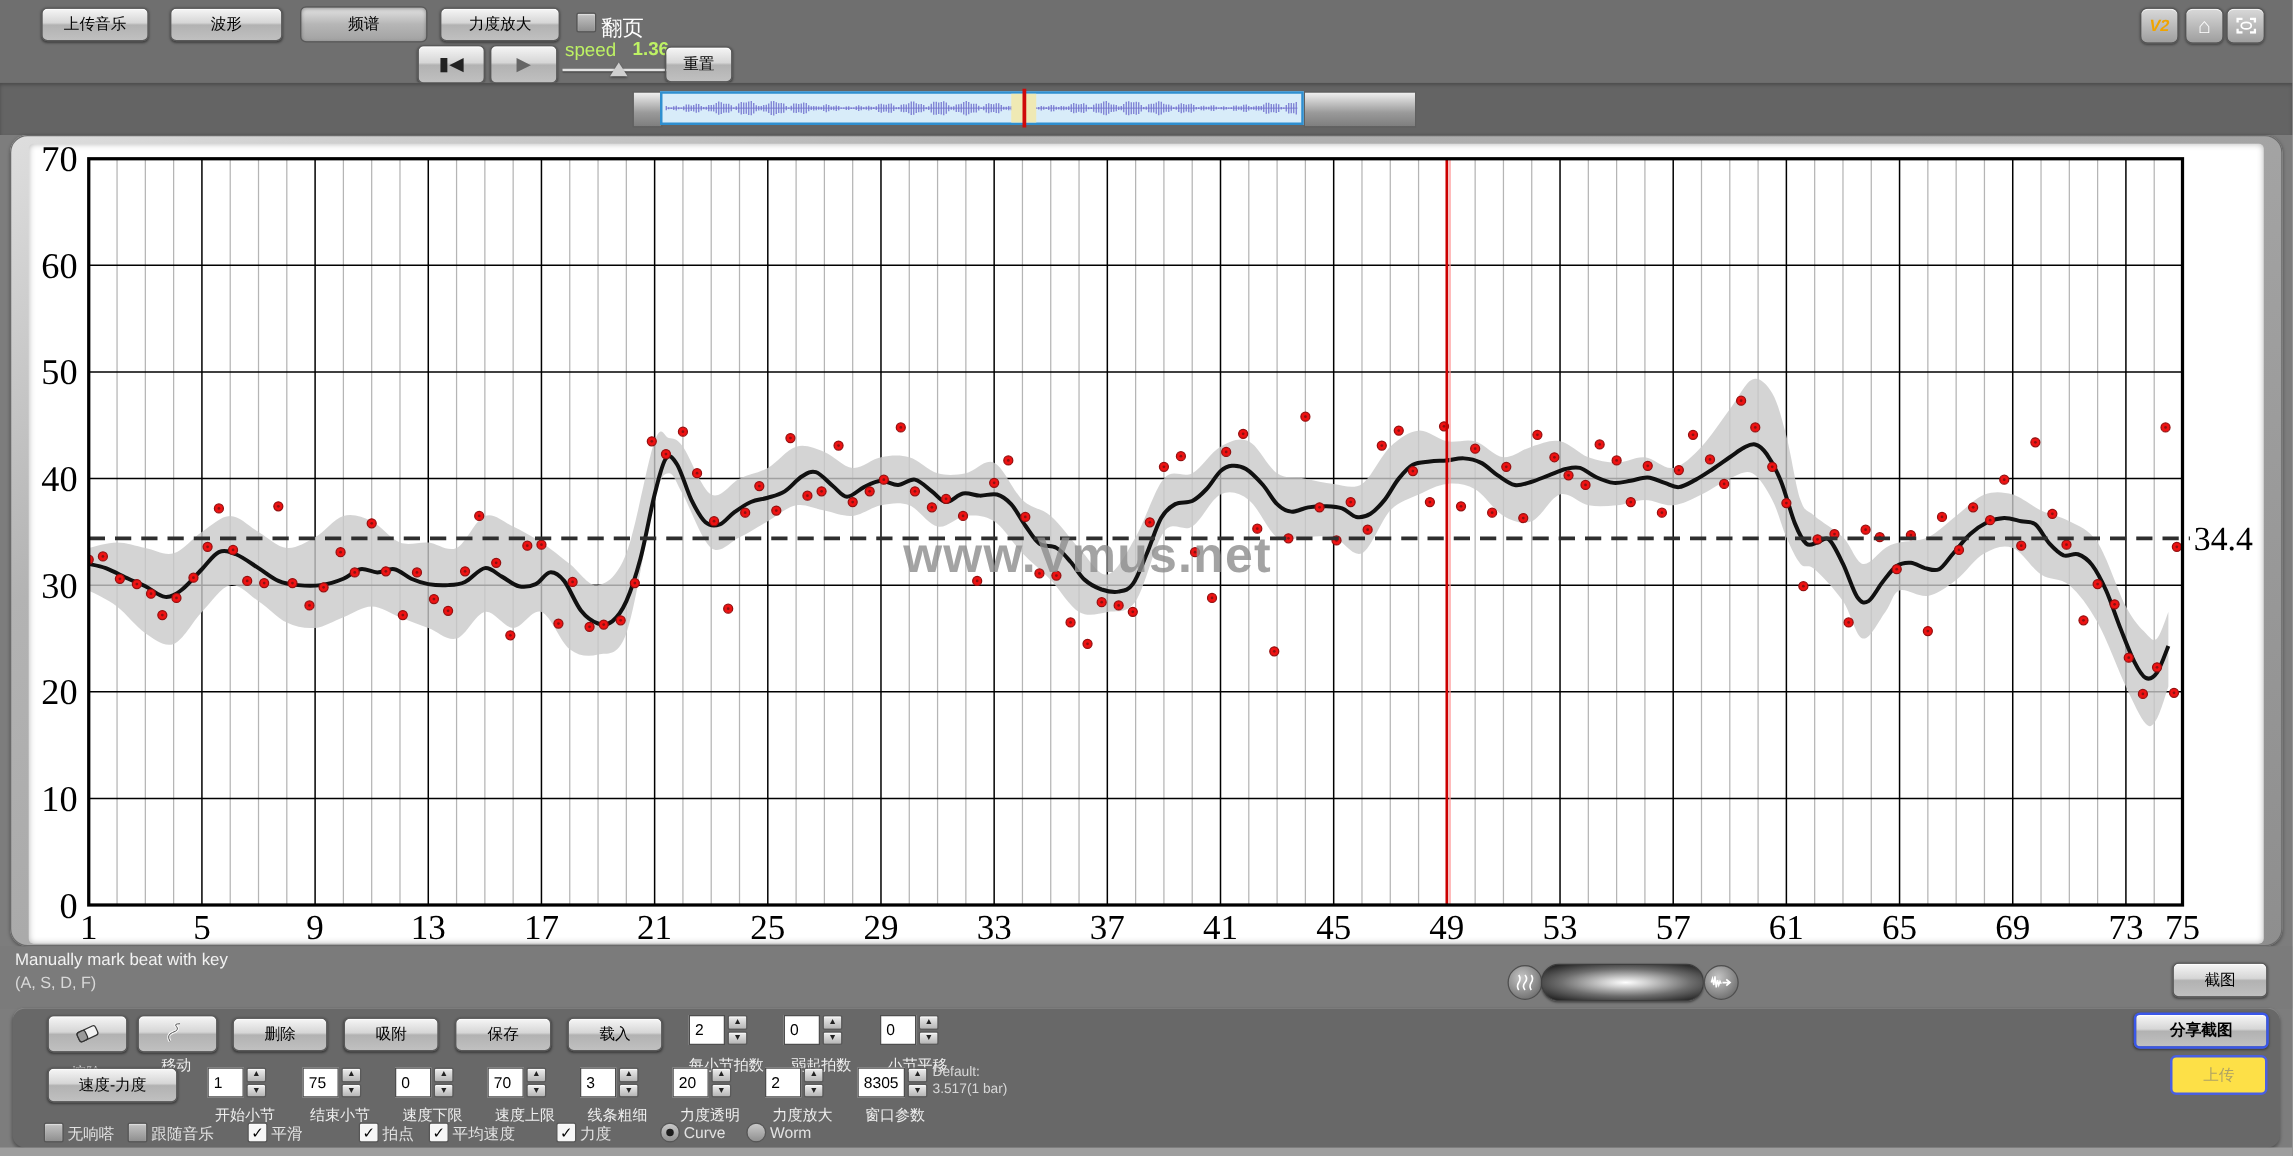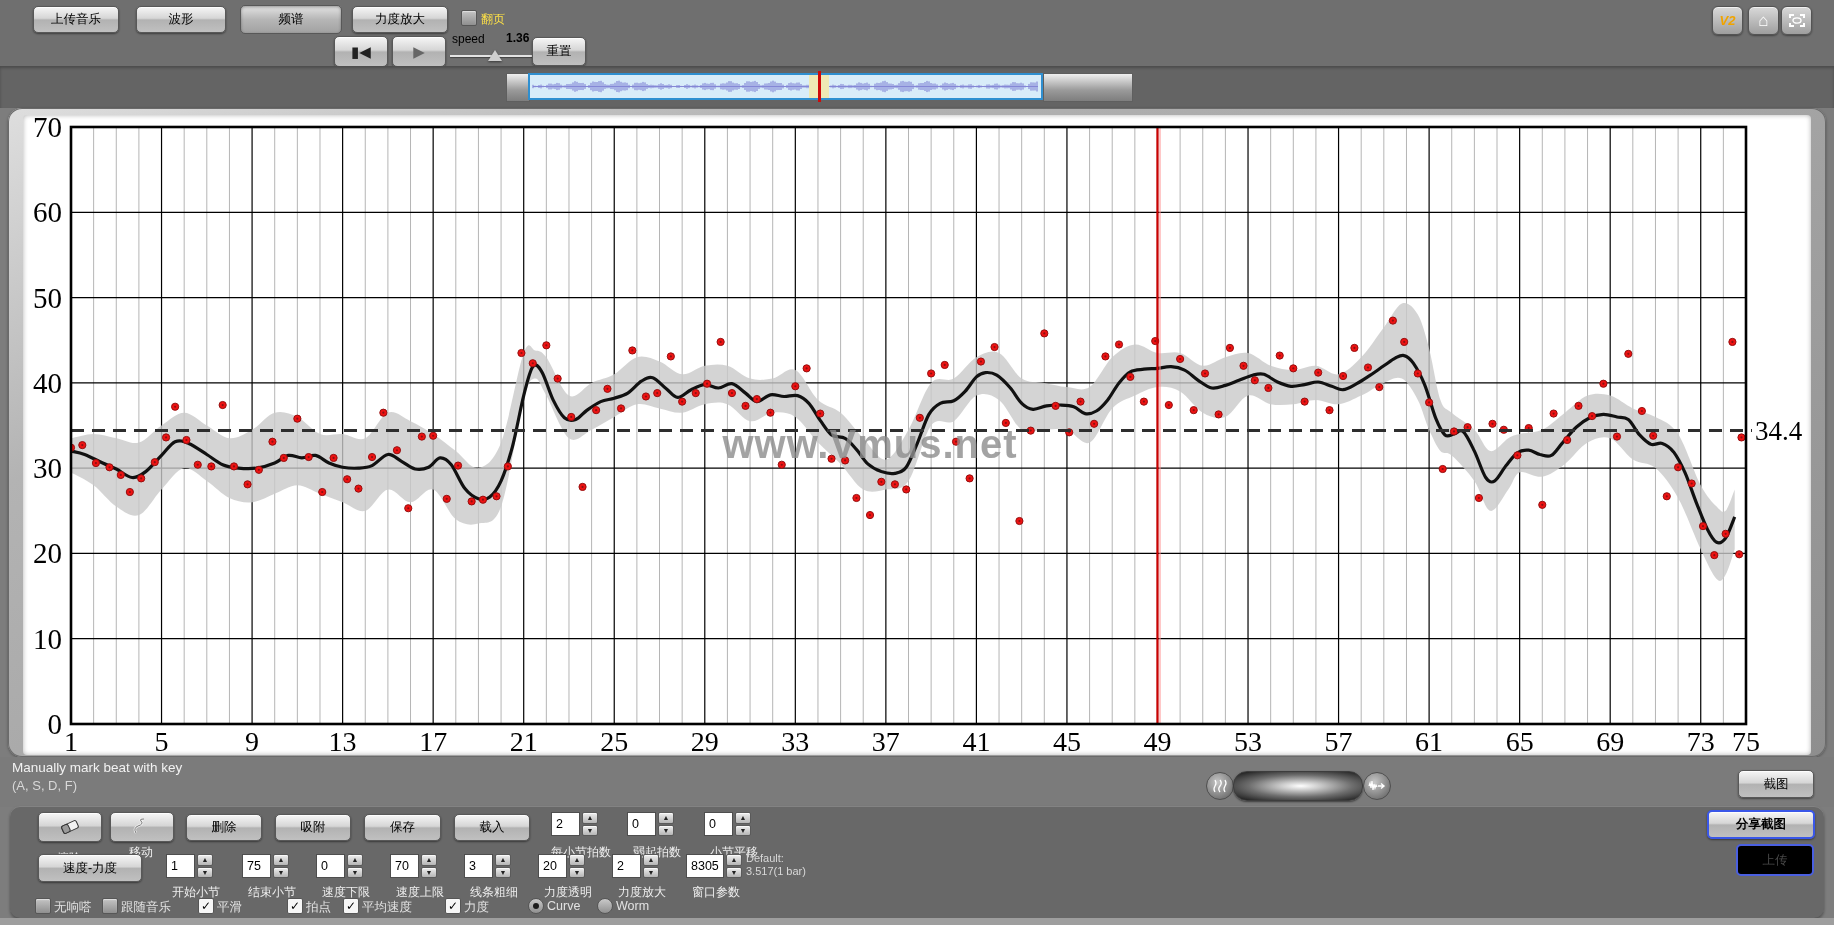--- a/index.html
+++ b/index.html
@@ -27,21 +27,21 @@
   .radio{position:absolute;width:14px;height:14px;border:1px solid #565656;border-radius:50%;
        background:linear-gradient(#c9c9c9,#909090);display:flex;align-items:center;justify-content:center;}
   .radio.on::after{content:"";width:6px;height:6px;border-radius:50%;background:#1d1d1d;}
 
   
   .header{position:absolute;left:0;top:0;width:1834px;height:66px;background:#6f6f6f;}
   .title-input{position:absolute;left:20px;top:37px;width:306px;height:23px;
        background:linear-gradient(#b9b9b9,#cdcdcd);border:1px solid #6a6a6a;border-bottom:3px solid #2e9fe0;
        font-size:12.5px;color:#1a1a1a;padding:0 6px;font-family:inherit;}
   .transport-glyph{font-size:15px;color:#222;line-height:1;}
-  .speedlabel{position:absolute;color:#000000;font-size:12px;}
+  .speedlabel{position:absolute;color:#bef264;font-size:15px;}
   .slider-track{position:absolute;left:450px;top:55px;width:100px;height:2px;background:#e3e3e3;box-shadow:0 1px 1px rgba(0,0,0,.4);}
   .slider-thumb{position:absolute;left:488px;top:50px;width:0;height:0;border-left:7px solid transparent;
        border-right:7px solid transparent;border-bottom:11px solid #cfcfcf;filter:drop-shadow(0 1px 1px rgba(0,0,0,.5));}
   .mini-btn{position:absolute;width:29px;height:27px;border-radius:6px;
        background:linear-gradient(#d9d9d9,#9e9e9e);border:1px solid #545454;
        box-shadow:0 1px 2px rgba(0,0,0,.4),inset 0 1px 0 rgba(255,255,255,.65);
        display:flex;align-items:center;justify-content:center;}
 
   
   .wavebar{position:absolute;left:0;top:66px;width:1834px;height:42px;background:#646464;
@@ -74,36 +74,36 @@
        background:radial-gradient(ellipse at 52% 50%,#ffffff 0%,#cdcdcd 20%,#6e6e6e 55%,#1c1c1c 95%);
        border:1px solid #3d3d3d;box-shadow:0 1px 2px rgba(0,0,0,.5);}
 
   
   .toolpanel{position:absolute;left:10px;top:806px;width:1814px;height:112px;background:#686868;border-radius:10px;
        box-shadow:inset 0 1px 0 rgba(255,255,255,.18),0 2px 3px rgba(0,0,0,.35);}
   .bottomstrip{position:absolute;left:0;top:918px;width:1834px;height:7px;background:#9e9e9e;}
   .deflt{position:absolute;left:736px;top:46px;width:110px;font-size:11px;color:#d8d8d8;line-height:13px;}
   .bluebtn{border:2px solid #3a57e8;font-weight:bold;}
   .disbtn{position:absolute;display:flex;align-items:center;justify-content:center;
-       background:#000000;border:2px solid #4a5fe0;border-radius:5px;color:rgba(120,120,120,.6);
+       background:#fde047;border:2px solid #4a5fe0;border-radius:5px;color:rgba(120,120,120,.6);
        font-size:12.5px;}
   .radlbl{position:absolute;font-size:12.5px;color:#e2e2e2;}
 </style>
 </head>
 <body>
 
 <div class="stage">
 
   <div class="header">
     <div class="btn" style="left:33px;top:6px;width:84px;height:25px">上传音乐</div>
     <div class="btn" style="left:136px;top:6px;width:88px;height:25px">波形</div>
     <div class="btn pressed" style="left:240px;top:5px;width:100px;height:27px">频谱</div>
     <div class="btn" style="left:352px;top:6px;width:94px;height:25px">力度放大</div>
     <div class="cbx" style="left:461px;top:10px"></div>
-    <div class="lbl" style="left:481px;top:11px;color:#fde047;font-size:12px">翻页</div>
+    <div class="lbl" style="left:481px;top:11px;color:#ffffff;font-size:17px">翻页</div>
 
     <div class="mini-btn" style="left:1712px;top:6px">
       <span style="color:#f0a400;font-weight:bold;font-style:italic;font-size:13px">V2</span>
     </div>
     <div class="mini-btn" style="left:1748px;top:6px">
       <span style="color:#fff;font-size:17px;line-height:1">⌂</span>
     </div>
     <div class="mini-btn" style="left:1781px;top:6px">
       <svg width="16" height="13" viewBox="0 0 16 13">
         <path d="M1 4 V1 H5 M11 1 H15 V4 M15 9 V12 H11 M5 12 H1 V9" fill="none" stroke="#fff" stroke-width="2"></path>

